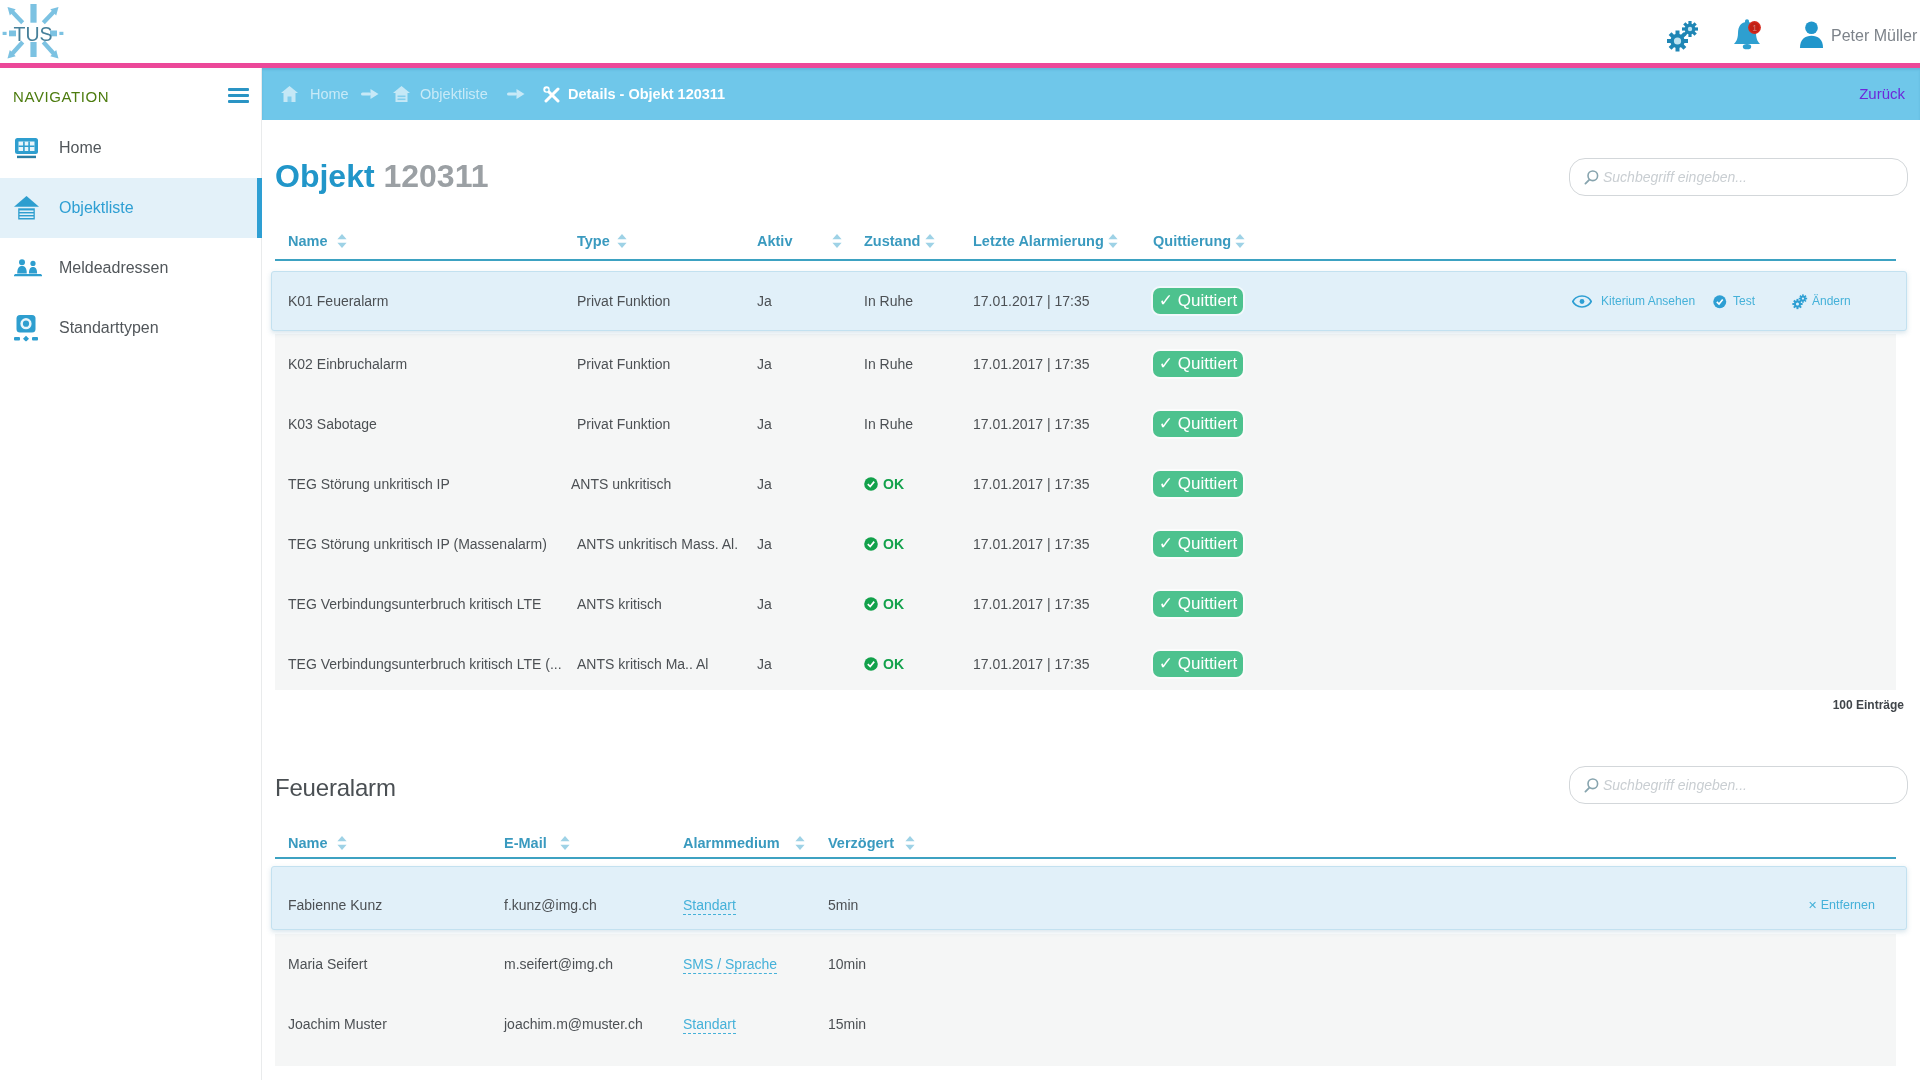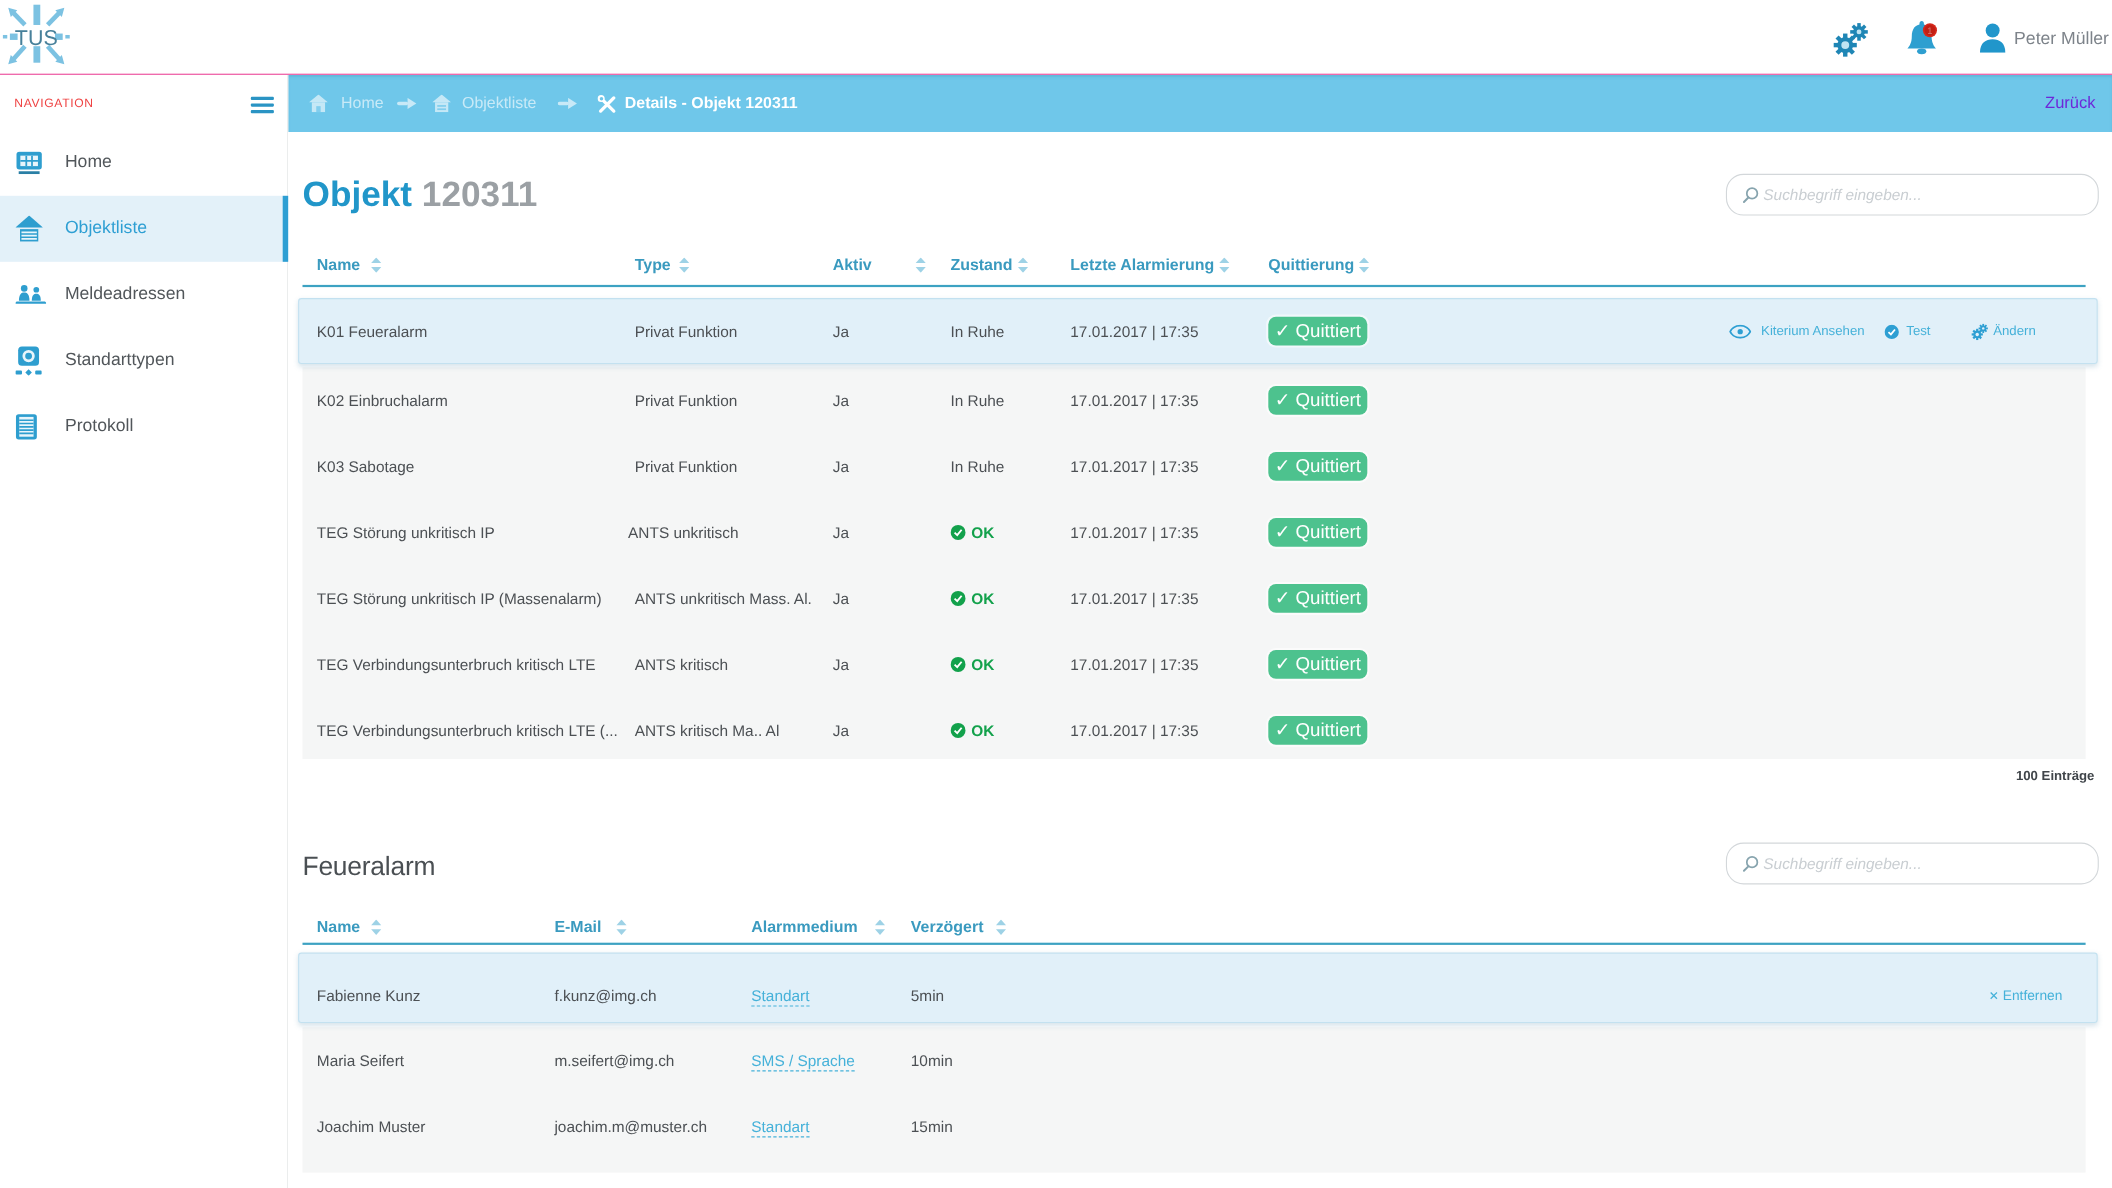--- a/index.html
+++ b/index.html
@@ -2,32 +2,32 @@
 <html lang="de"><head>
 <meta charset="utf-8">
 <title>TUS</title>
 <style>
   * { margin:0; padding:0; box-sizing:border-box; }
   html,body { width:1920px; height:1080px; overflow:hidden; background:#fff;
     font-family:"Liberation Sans", sans-serif; }
   .abs { position:absolute; }
   
   #header { position:absolute; top:0; left:0; width:1920px; height:68px; background:#fff;
-    border-bottom:1px solid #ec4899; z-index:5; }
+    border-bottom:5px solid #ec4899; z-index:5; }
   #username { position:absolute; left:1831px; top:27px; font-size:16px; color:#7d838a; }
   
   #crumbbar { position:absolute; top:68px; left:262px; width:1658px; height:52px;
     background:#6fc7ea; box-shadow:inset 0 2px 2px rgba(60,140,180,.25); }
   .crumb { position:absolute; top:0; height:52px; line-height:52px; font-size:14.5px; color:rgba(255,255,255,.62); }
   .crumb.cur { color:#fff; font-weight:bold; }
   #zurueck { position:absolute; right:15px; top:0; height:52px; line-height:52px; font-size:15px; color:#6d28d9; }
   
   #sidebar { position:absolute; top:68px; left:0; width:262px; height:1012px; background:#fff;
     border-right:1px solid #e9ebec; }
-  #navlabel { position:absolute; left:13px; top:20px; font-size:11px; color:#ef4444; letter-spacing:.6px; }
+  #navlabel { position:absolute; left:13px; top:20px; font-size:15px; color:#4d7c0f; letter-spacing:.6px; }
   #burger { position:absolute; left:228px; top:20px; width:21px; }
   #burger div { height:2.6px; background:#2a94c4; margin-bottom:3.4px; border-radius:1px; }
   .navitem { position:absolute; left:0; width:262px; height:60px; }
   .navitem .nicon { position:absolute; left:14px; top:50%; transform:translateY(-50%); }
   .navitem .ntext { position:absolute; left:59px; top:50%; transform:translateY(-50%);
     font-size:16px; color:#51565a; }
   .navitem.sel { background:#e3f1f9; }
   .navitem.sel .ntext { color:#2e9fd3; }
   .navitem.sel::after { content:""; position:absolute; right:-1px; top:0; width:6px; height:60px; background:#2e9fd3; }
   
@@ -197,34 +197,20 @@
       <circle cx="12" cy="9.2" r="5.6" fill="#e8f5fb"></circle>
       <circle cx="12" cy="9.2" r="3.1" fill="#2e9ecf"></circle>
       <g fill="#2e9ecf">
         <rect x="0" y="22.4" width="6" height="3.6" rx="1"></rect>
         <rect x="18" y="22.4" width="6" height="3.6" rx="1"></rect>
         <path d="M12 21.2 L15 24.2 L12 27.2 L9 24.2 Z"></path>
       </g>
     </svg>
     <span class="ntext">Standarttypen</span>
     </div>
-  <div class="navitem" style="top:290px">
-    <svg class="nicon" width="20" height="25" viewBox="0 0 20 25">
-      <rect x="0.5" y="1" width="19" height="23" rx="2.5" fill="#2e9ecf"></rect>
-      <rect x="3.5" y="3.5" width="13" height="18" fill="#e8f5fb"></rect>
-      <g stroke="#2e9ecf" stroke-width="1.5">
-        <line x1="3.5" y1="6.5" x2="16.5" y2="6.5"></line>
-        <line x1="3.5" y1="9.5" x2="16.5" y2="9.5"></line>
-        <line x1="3.5" y1="12.5" x2="16.5" y2="12.5"></line>
-        <line x1="3.5" y1="15.5" x2="16.5" y2="15.5"></line>
-        <line x1="3.5" y1="18.5" x2="16.5" y2="18.5"></line>
-      </g>
-    </svg>
-    <span class="ntext">Protokoll</span>
-    </div>
 </div>
 
 <div id="main">
   <h1>Objekt <span>120311</span></h1>
   <div class="search" style="top:38px">
     <svg class="mag" width="17" height="17" viewBox="0 0 17 17">
       <circle cx="9.8" cy="6.8" r="4.8" fill="none" stroke="#87a4ae" stroke-width="1.6"></circle>
       <line x1="6.4" y1="10.6" x2="2.4" y2="14.6" stroke="#87a4ae" stroke-width="1.8" stroke-linecap="round"></line>
     </svg>
     <span class="ph">Suchbegriff eingeben...</span>

